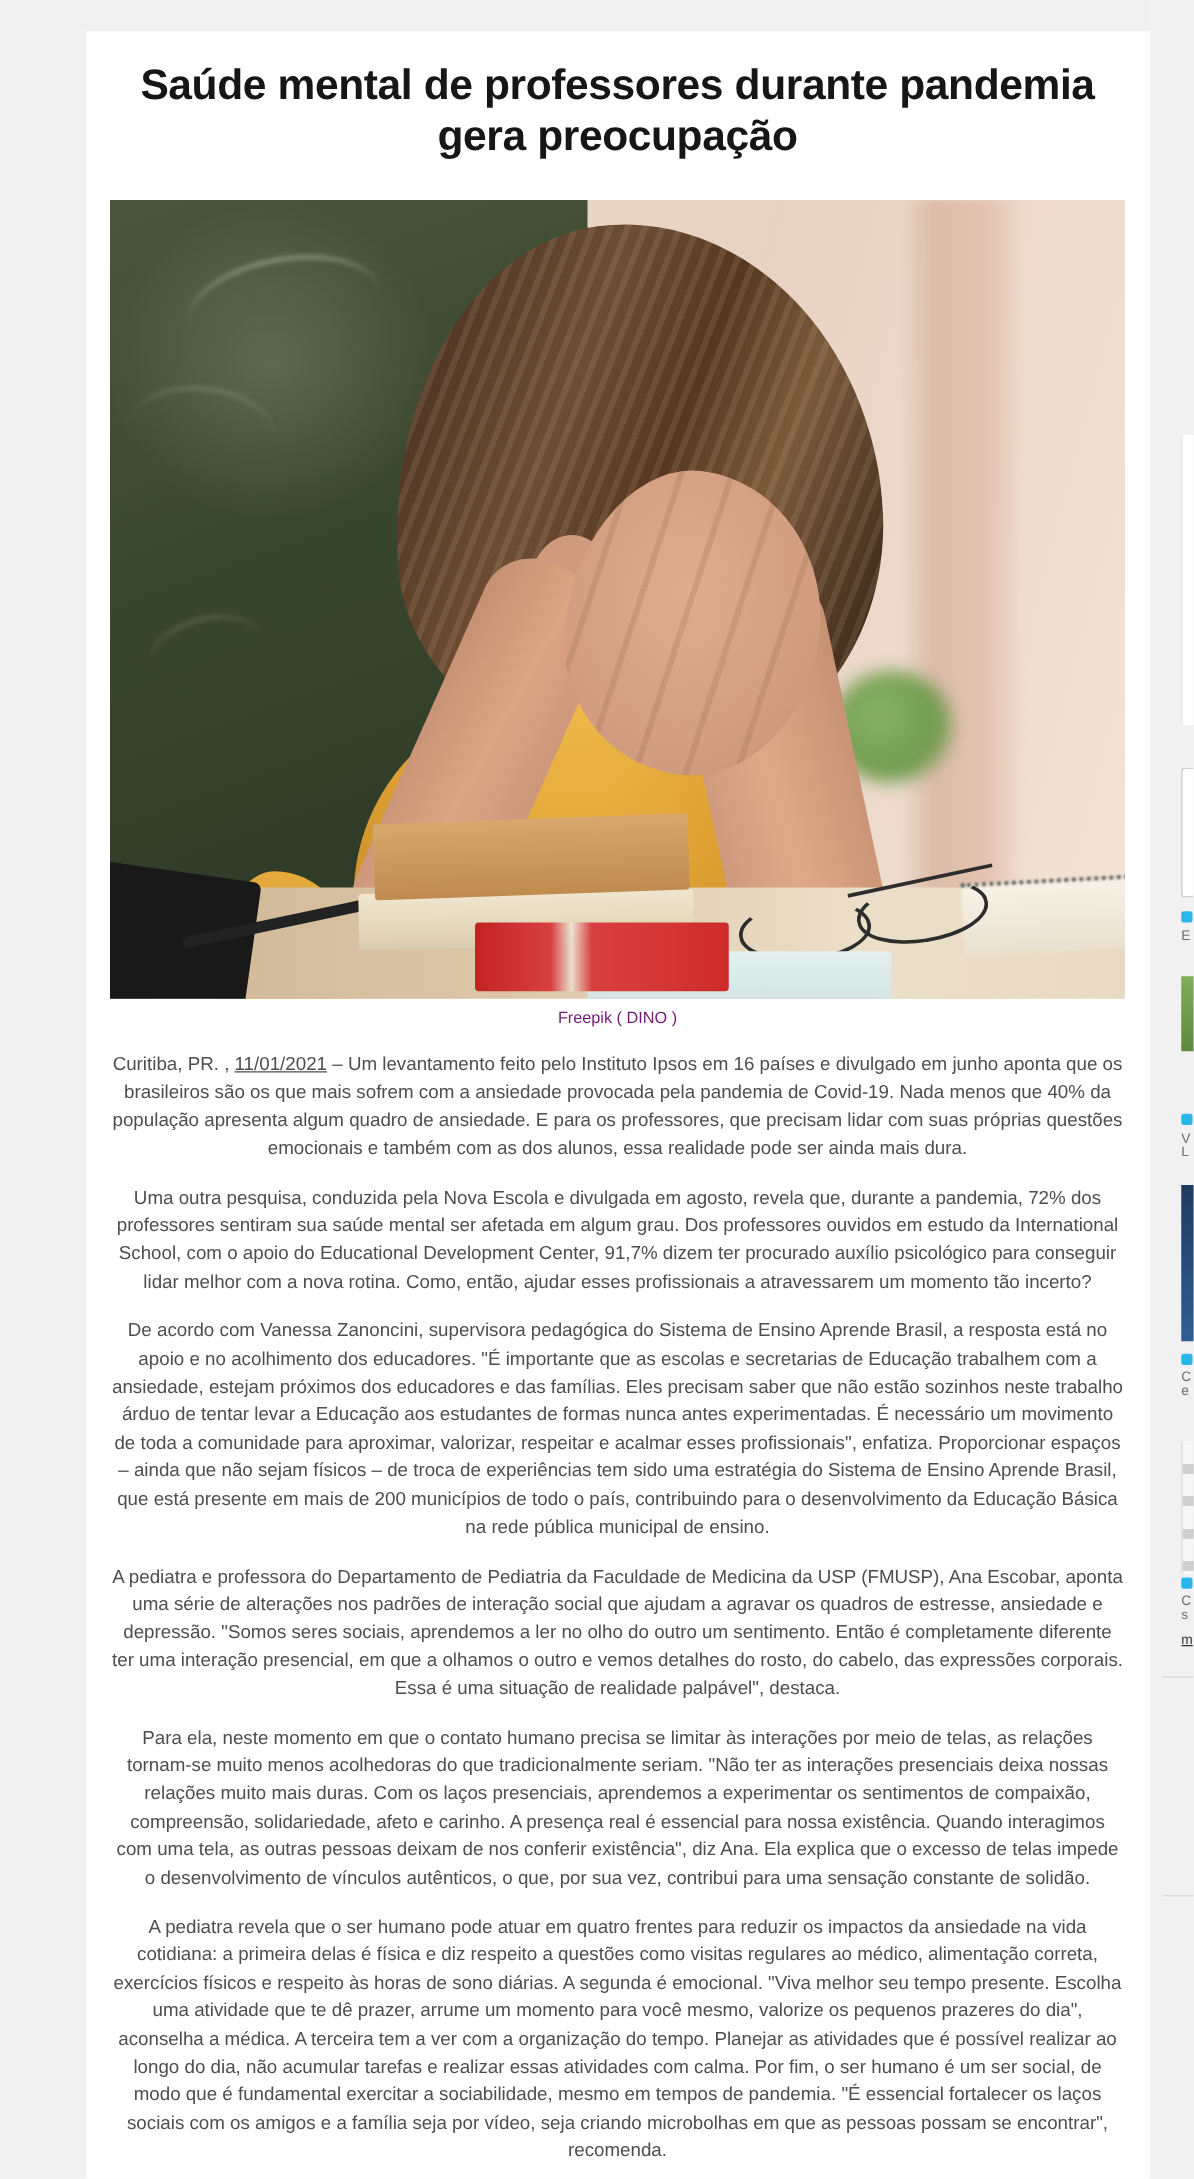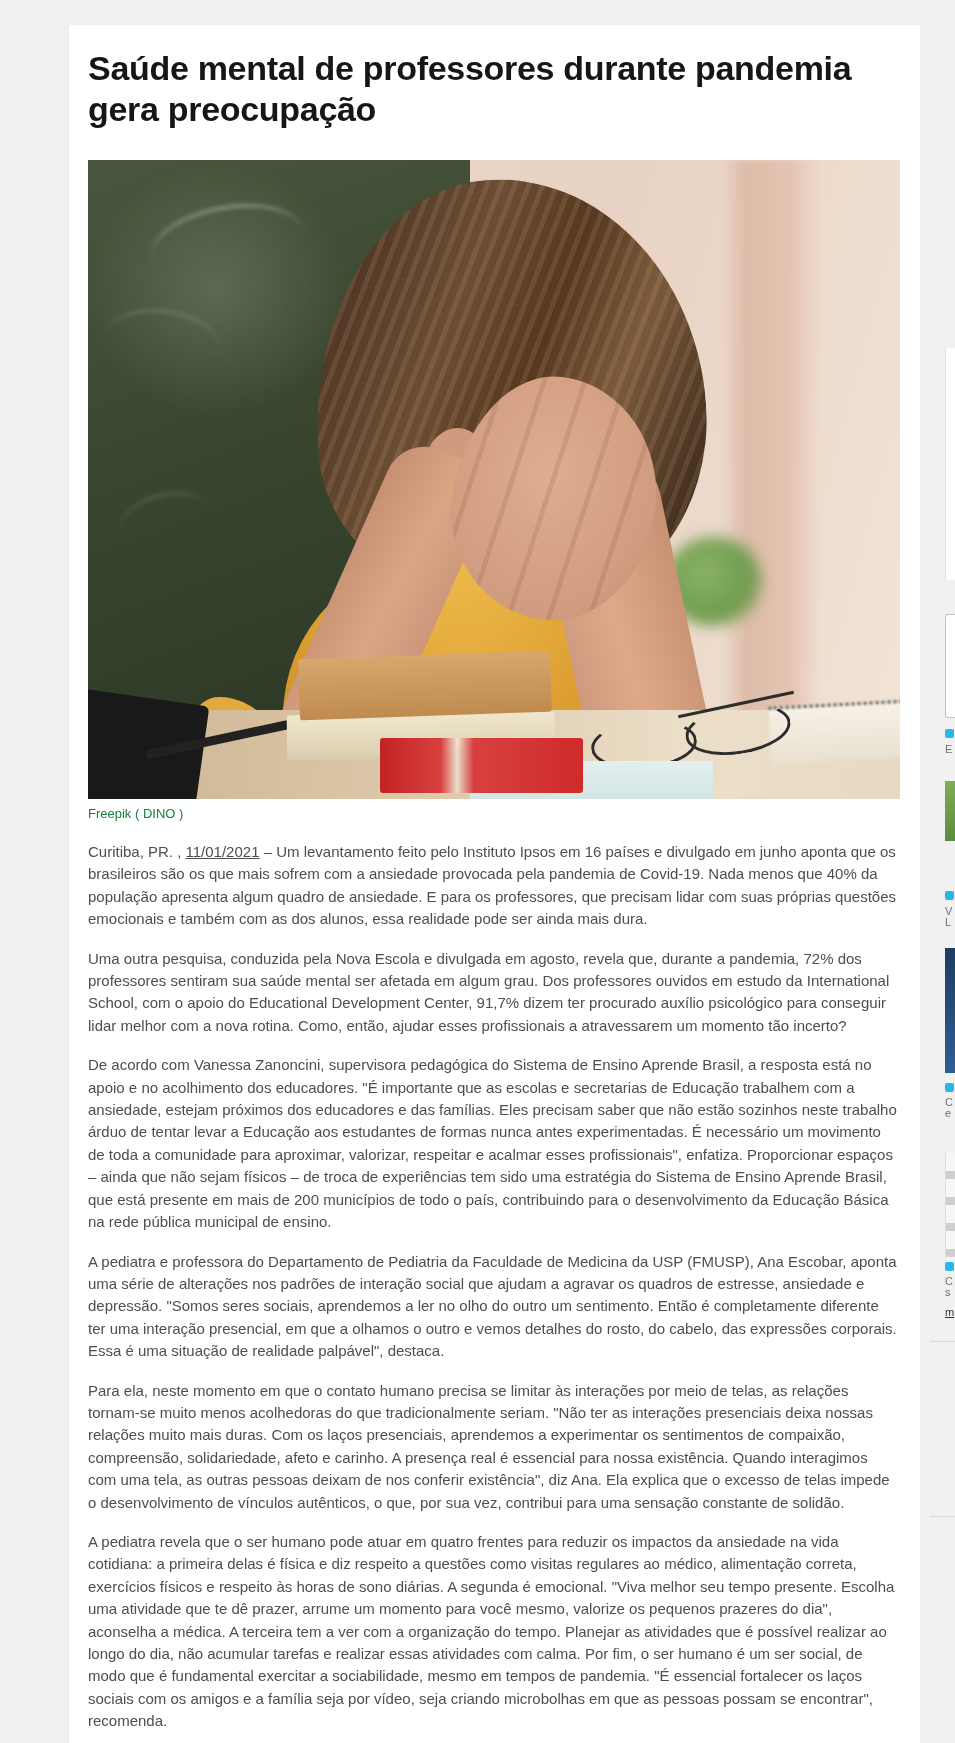--- a/index.html
+++ b/index.html
@@ -5,29 +5,29 @@
   * { margin:0; padding:0; box-sizing:border-box; }
   html,body { width:955px; height:1743px; }
   body {
     position:relative; overflow:hidden;
     background:#f0f0f1;
     font-family:"Liberation Sans", sans-serif;
   }
   
   .card {
     position:absolute; left:69px; top:25px; width:851px; height:1718px;
-    background:#ffffff; padding:23px 20px 0 19px;
+    background:#ffffff; padding:23px 20px 0 19px;text-align:center;
   }
   h1.title { font-size:34px; line-height:41px; font-weight:700; color:#161616; letter-spacing:-0.3px; }
   p.subtitle { margin-top:6px; font-size:18px; line-height:25px; font-weight:400; color:#050505; }
   figure.photo {
     margin-top:30px; position:relative; width:100%; height:639px; overflow:hidden;
     background:linear-gradient(105deg,#ead8cc 0%,#e8d2c3 55%,#f2e4d6 100%);
   }
-  .credit { margin-top:7px; font-size:13px; color:#15803d; }
+  .credit { margin-top:7px; font-size:13px; color:#701a75; }
   .body-text { margin-top:20px; font-size:15px; line-height:22.4px; color:#4e4e4e; }
   .body-text p { margin-top:17px; }
   .body-text p:first-child { margin-top:4px; }
   .date-underline { text-decoration:underline; }
 
   
   .ph { position:absolute; }
   .ph-board { left:-1%; top:0; width:48%; height:90%;
     background:linear-gradient(160deg,#4a573e 0%,#3a472f 45%,#2b3724 100%); }
   .chalk { position:absolute; border-radius:50%; filter:blur(2px); }

